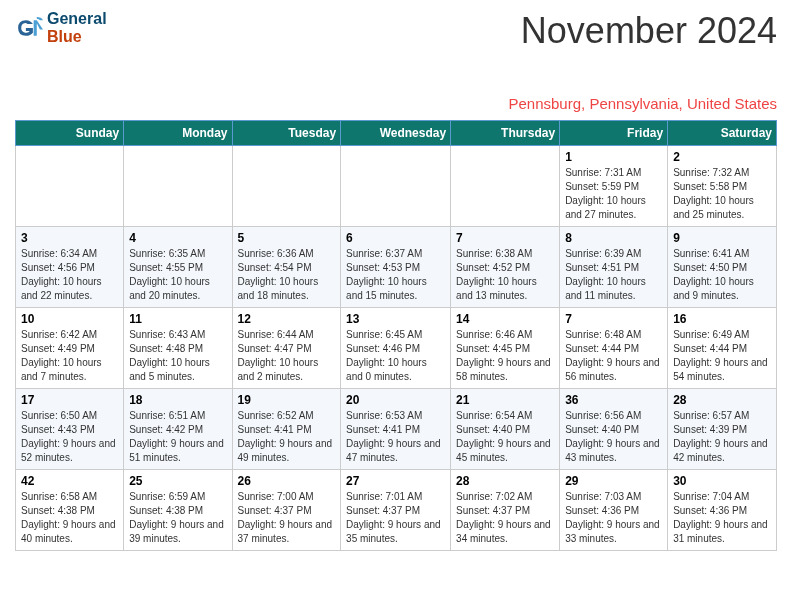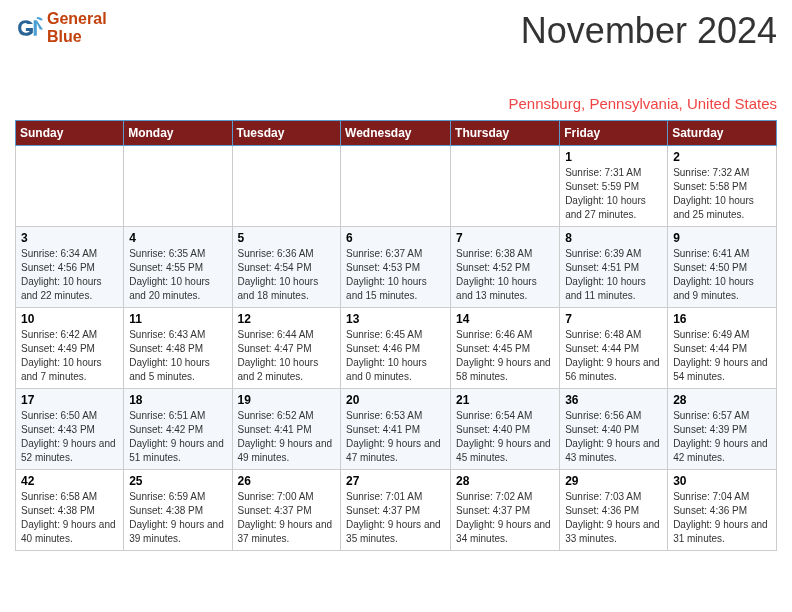--- a/index.html
+++ b/index.html
@@ -19,21 +19,21 @@
     .logo {
       display: flex;
       align-items: center;
       gap: 4px;
     }
     .logo-text {
       font-size: 16px;
       font-weight: bold;
       line-height: 1.1;
     }
-    .logo-text .general { color: #c2410c; }
+    .logo-text .general { color: #0c4a6e; }
     .logo-text .blue { color: #c2410c; }
     .logo-icon {
       width: 28px;
       height: 28px;
     }
     .title-block {
       text-align: right;
     }
     .month-title {
       font-size: 36px;
@@ -44,24 +44,24 @@
       font-size: 15px;
       color: #ef4444;
       margin-top: 43px;
     }
     .calendar {
       width: 100%;
       border-collapse: collapse;
       font-size: 10.5px;
     }
     .calendar thead tr th {
-      background-color: #7f1d1d;
+      background-color: #0f766e;
       color: #fff;
       padding: 5px 4px;
-      text-align: left;
+      text-align: right;
       font-size: 12px;
       font-weight: bold;
       border: 1px solid #5a9ad0;
     }
     .calendar tbody tr td {
       border: 1px solid #ccc;
       vertical-align: top;
       padding: 4px 5px;
       min-height: 70px;
       width: 113px;

